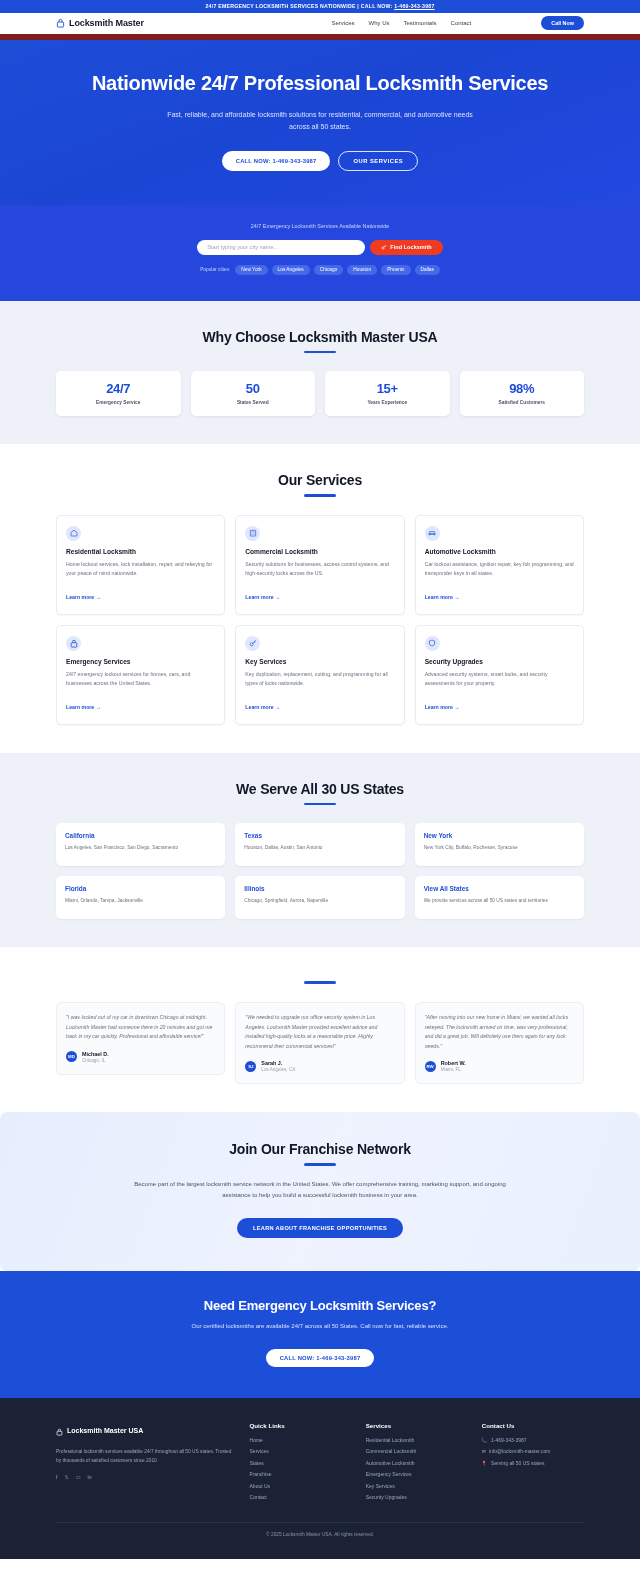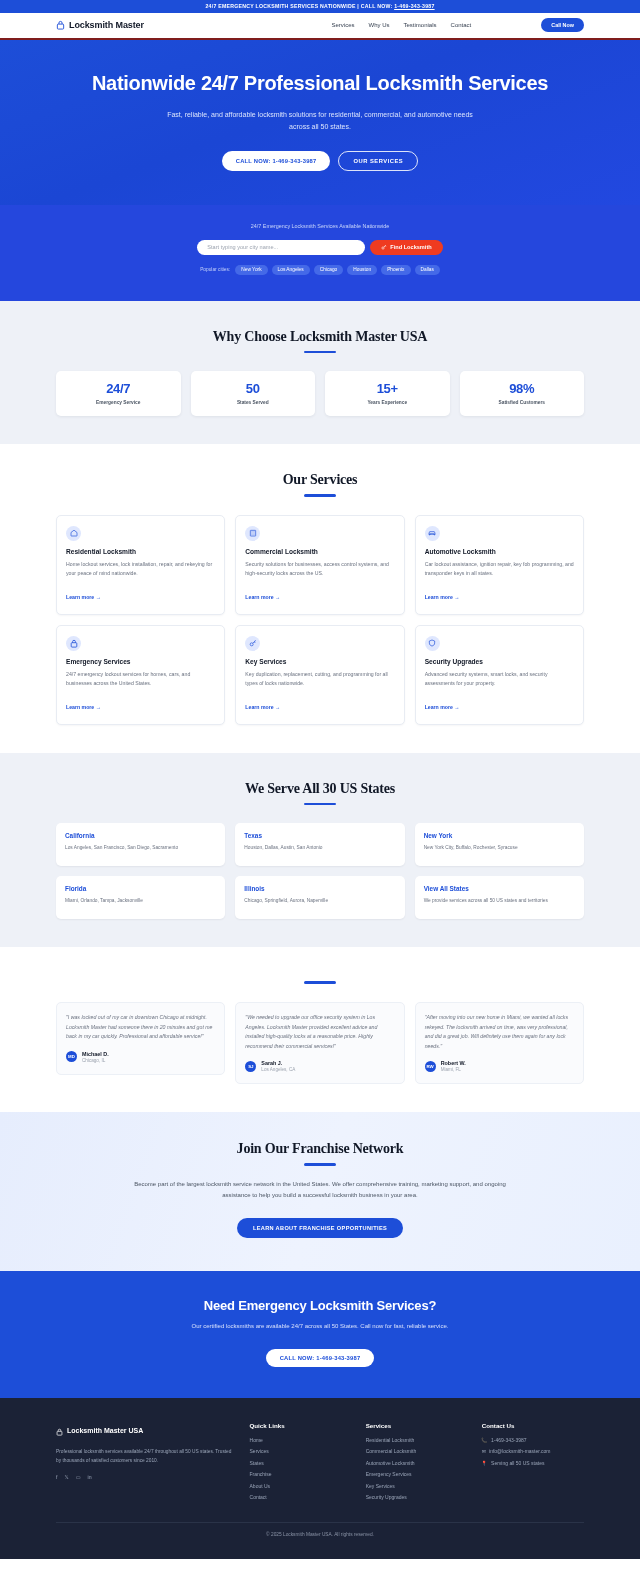--- a/index.html
+++ b/index.html
@@ -24,21 +24,21 @@
   }
   .topbar .phone { text-decoration:underline; }
 
   
   .nav {
     height:27px;
     background:#ffffff;
     display:flex;
     align-items:center;
     padding:0 56px;
-    border-bottom:2px solid #7f1d1d;
+    border-bottom:6px solid #7f1d1d;
   }
   .brand { display:flex; align-items:center; gap:4px; }
   .brand-name { font-size:9px; font-weight:bold; color:#111827; letter-spacing:-.1px; }
   .lock-ico { display:block; }
   .nav-links {
     margin-left:auto;
     display:flex;
     gap:14px;
     align-items:center;
   }
@@ -127,21 +127,21 @@
     background:#4469e8; color:#fff; font-size:4.8px;
     border-radius:10px; padding:2.5px 6px; border:none; cursor:pointer;
   }
 
   
   .section { padding:28px 56px; }
   .bg-light { background:#eef1f7; }
   .bg-white { background:#ffffff; }
   .sec-title {
     text-align:center; font-size:14px; font-weight:bold;
-    color:#111827; letter-spacing:-.2px;font-family:Liberation Serif, serif;
+    color:#111827; letter-spacing:-.2px;
   }
   .rule { width:32px; height:2.5px; background:#1d4ed8; border-radius:2px; margin:6px auto 0; }
 
   
   .stats { display:flex; gap:10px; margin-top:18px; }
   .stat {
     flex:1; background:#fff; border-radius:5px;
     padding:10px 4px 11px; text-align:center;
     box-shadow:0 1px 3px rgba(16,24,40,.07);
   }
@@ -188,21 +188,21 @@
     width:11px; height:11px; border-radius:50%; background:#1d4ed8;
     color:#fff; font-size:4.4px; font-weight:bold;
     display:flex; align-items:center; justify-content:center; flex:0 0 auto;
   }
   .pname { font-size:5.4px; font-weight:bold; color:#111827; }
   .ploc { font-size:4.6px; color:#9ca3af; margin-top:1px; }
 
   
   .franchise {
     background:linear-gradient(110deg,#e6edfd 0%,#eef3fe 50%,#e9f0fe 100%);
-    text-align:center; padding:29px 60px 33px;
+    text-align:center; padding:29px 60px 33px;border-radius:7px;
   }
   .franchise p {
     font-size:6px; line-height:1.85; color:#4b5563;
     max-width:390px; margin:13px auto 15px;
   }
   .btn-blue {
     background:#1d4ed8; color:#fff; border:none; cursor:pointer;
     font-size:5.6px; font-weight:bold; letter-spacing:.35px;
     border-radius:20px; padding:7px 16px;
   }

